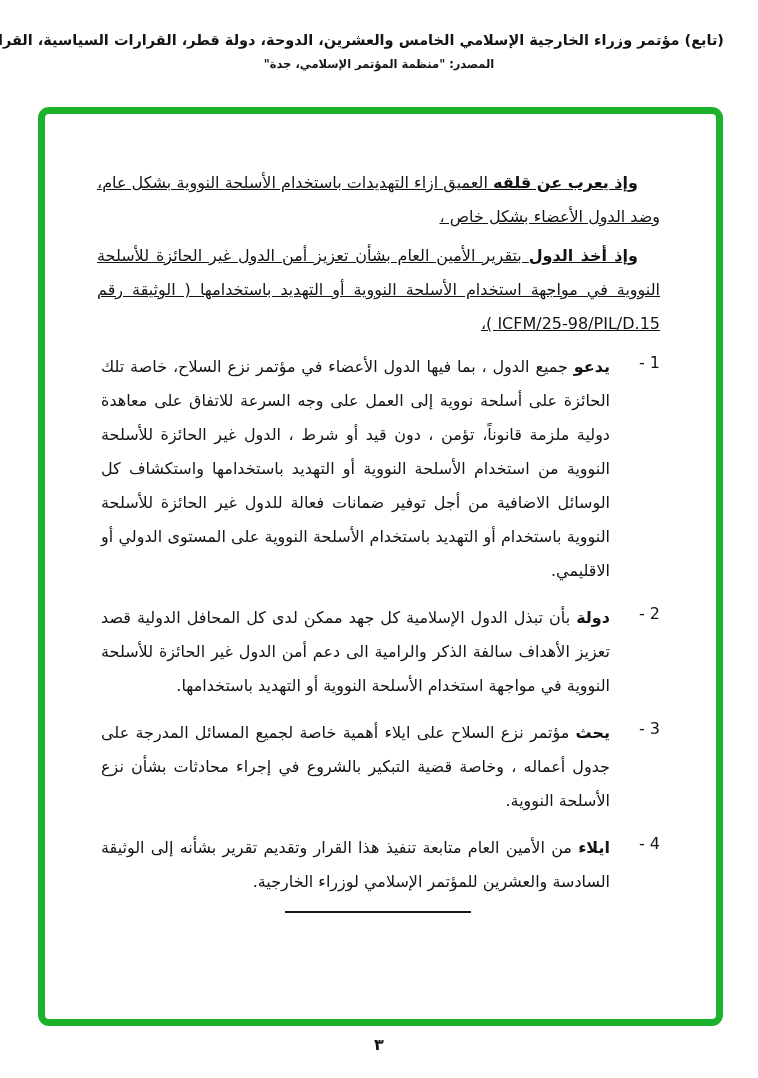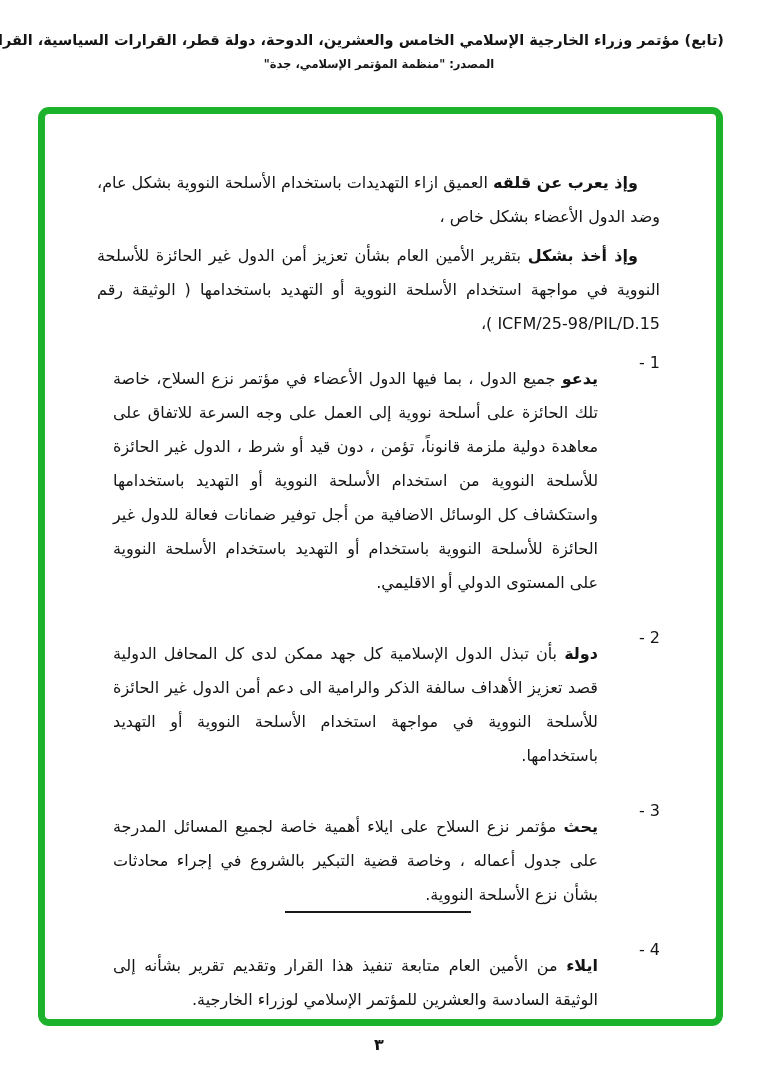--- a/index.html
+++ b/index.html
@@ -53,37 +53,38 @@
     direction: rtl;
     padding: 52px 56px 0 52px;
     font-size: 16px;
     line-height: 34px;
     text-align: justify;
     color: #141414;
   }
   .content p.para {
     margin: 0 0 5px 0;
     text-indent: 22px;
+    text-decoration: underline;
   }
   .content strong {
     font-weight: bold;
   }
   
   .item {
     display: flex;
     direction: rtl;
     margin: 0 0 5px 0;
   }
   .item .num {
     flex: 0 0 46px;
     font-weight: normal;
   }
   .item .itxt {
     flex: 1;
-    margin: 16px;
+    margin: 4px;
     text-align: justify;
   }
   
   .divider {
     position: absolute;
     left: 285px;
     top: 911px;
     width: 186px;
     height: 2px;
     background: #1a1a1a;
@@ -107,21 +108,21 @@
   <div class="header">
     <div class="header-line1">(تابع) مؤتمر وزراء الخارجية الإسلامي الخامس والعشرين، الدوحة، دولة قطر، القرارات السياسية، القرار الرقم ٢٥/٢٤-س</div>
     <div class="header-line2">المصدر:  "منظمة المؤتمر الإسلامي، جدة"</div>
   </div>
 
   <div class="green-box">
     <div class="content">
 
       <p class="para"><strong>وإذ يعرب عن قلقه</strong><span> العميق ازاء التهديدات باستخدام الأسلحة النووية بشكل عام، وضد الدول الأعضاء بشكل خاص ،</span></p>
 
-      <p class="para"><strong>وإذ أخذ بشكل</strong><span> بتقرير الأمين العام بشأن تعزيز أمن الدول غير الحائزة للأسلحة النووية في مواجهة استخدام الأسلحة النووية أو التهديد باستخدامها ( الوثيقة رقم ICFM/25-98/PIL/D.15 )،</span></p>
+      <p class="para"><strong>وإذ أخذ الدول</strong><span> بتقرير الأمين العام بشأن تعزيز أمن الدول غير الحائزة للأسلحة النووية في مواجهة استخدام الأسلحة النووية أو التهديد باستخدامها ( الوثيقة رقم ICFM/25-98/PIL/D.15 )،</span></p>
 
 
       <div class="item">
         <span class="num">1 -</span>
         <p class="itxt"><strong>يدعو</strong><span> جميع الدول ، بما فيها الدول الأعضاء في مؤتمر نزع السلاح، خاصة تلك الحائزة على أسلحة نووية إلى العمل على وجه السرعة للاتفاق على معاهدة دولية ملزمة قانوناً، تؤمن ، دون قيد أو شرط ، الدول غير الحائزة للأسلحة النووية من استخدام الأسلحة النووية أو التهديد باستخدامها واستكشاف كل الوسائل الاضافية من أجل توفير ضمانات فعالة للدول غير الحائزة للأسلحة النووية باستخدام أو التهديد باستخدام الأسلحة النووية على المستوى الدولي أو الاقليمي.</span></p>
       </div>
 
       <div class="item">
         <span class="num">2 -</span>
         <p class="itxt"><strong>دولة</strong><span> بأن تبذل الدول الإسلامية كل جهد ممكن لدى كل المحافل الدولية قصد تعزيز الأهداف سالفة الذكر والرامية الى دعم أمن الدول غير الحائزة للأسلحة النووية في مواجهة استخدام الأسلحة النووية أو التهديد باستخدامها.</span></p>

